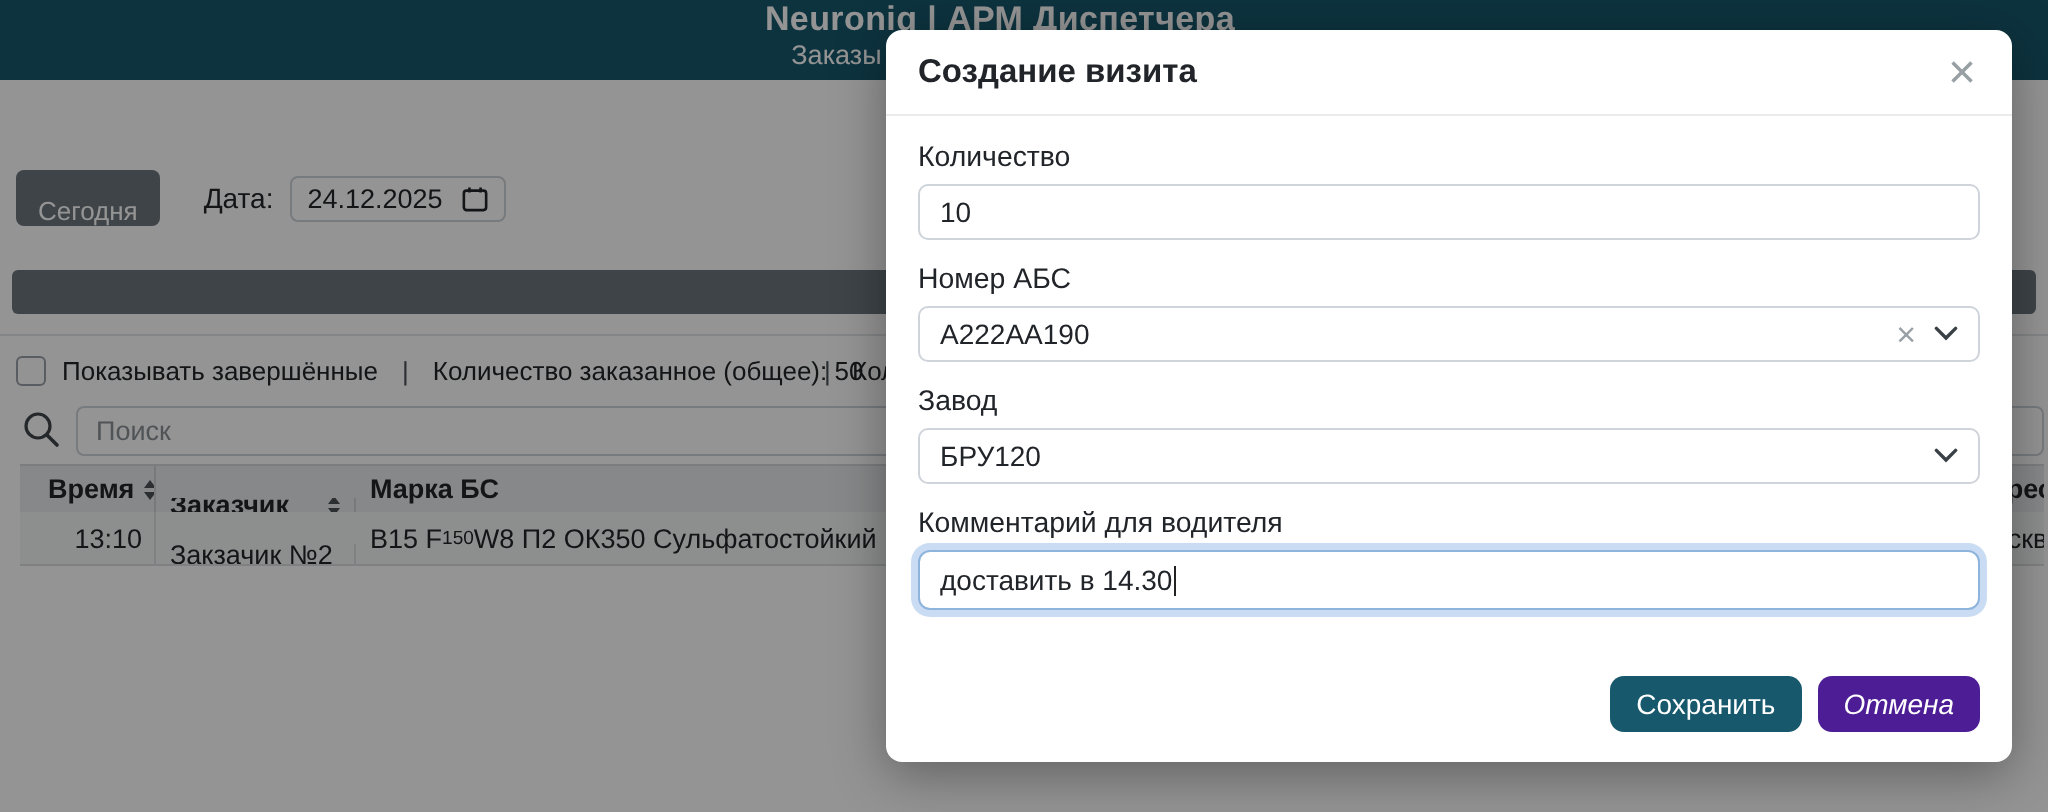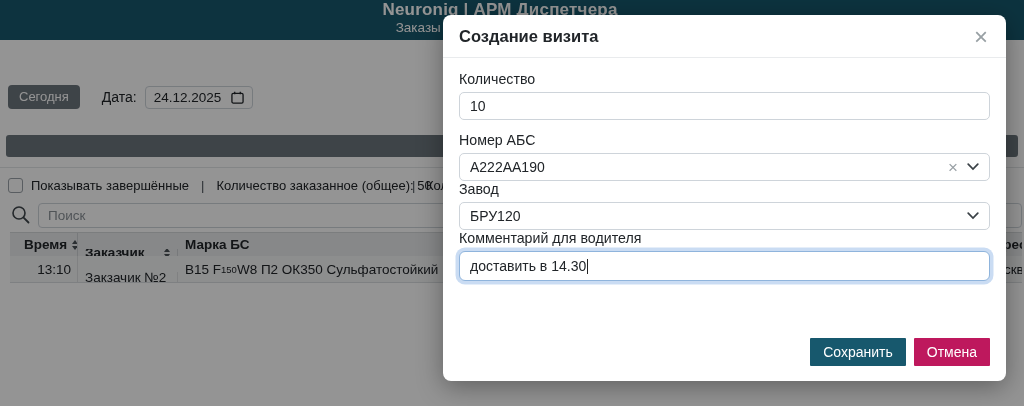--- a/index.html
+++ b/index.html
@@ -10,21 +10,21 @@
   .navbar{position:absolute;left:0;top:0;width:1024px;height:40px;background:#17586d;
           display:flex;align-items:center;padding:0 20px;flex-direction:column;}
   .brand{color:#ffffff;font-weight:bold;font-size:17px;letter-spacing:.2px;margin-right:24px;white-space:nowrap;}
   .nav-links{display:flex;align-items:center;gap:15px;}
   .nav-link{font-size:13.5px;color:rgba(255,255,255,.55);cursor:pointer;white-space:nowrap;}
   .nav-link.active{color:#ffffff;}
 
   
   .controls{position:absolute;left:8px;top:85px;display:flex;align-items:center;}
   .btn-today{background:#6c757d;color:#fff;font-size:13px;border:none;border-radius:4px;
-             padding:5px 11px;height:24px;line-height:14px;cursor:pointer;}
+             padding:14px 11px;height:24px;line-height:14px;cursor:pointer;}
   .date-label{font-size:14px;color:#212529;margin-left:22px;}
   .date-input{margin-left:8px;width:108px;height:23px;border:1px solid #ced4da;border-radius:4px;
               background:#fff;display:flex;align-items:center;padding:0 8px;justify-content:space-between;}
   .date-value{font-size:13.5px;color:#212529;}
 
   
   .panel-bar{position:absolute;left:6px;top:135px;width:1012px;height:22px;background:#6c757d;border-radius:3px;}
   .divider{position:absolute;left:0;top:167px;width:1024px;height:1px;background:#e2e5e7;}
 
   
@@ -65,32 +65,32 @@
   .modal{position:absolute;left:443px;top:15px;width:563px;height:366px;background:#fff;border-radius:8px;
          box-shadow:0 6px 26px rgba(0,0,0,.35);z-index:60;display:flex;flex-direction:column;}
   .modal-header{display:flex;align-items:center;justify-content:space-between;padding:12px 16px 11px;border-bottom:1px solid #e9ebed;}
   .modal-title{font-size:16.5px;font-weight:600;color:#212529;}
   .modal-close{font-size:24px;line-height:18px;color:#98a0a4;background:none;border:none;cursor:pointer;padding:0 2px;font-weight:300;}
   .modal-body{padding:13px 16px 0;}
   .fld-label{font-size:14.2px;color:#212529;margin:0 0 5px;}
   .fld-input{width:100%;height:28px;border:1px solid #ced4da;border-radius:5px;padding:0 10px;
              font-size:14px;color:#212529;background:#fff;outline:none;margin-bottom:12px;display:block;}
   .combo{position:relative;width:100%;height:28px;border:1px solid #ced4da;border-radius:5px;background:#fff;
-         display:flex;align-items:center;padding:0 52px 0 10px;cursor:pointer;}
+         display:flex;align-items:center;padding:0 52px 0 10px;margin-bottom:12px;cursor:pointer;}
   .combo .val{font-size:14px;color:#212529;}
   .combo-icons{position:absolute;right:10px;top:0;height:100%;display:flex;align-items:center;gap:9px;}
   .clear-x{font-size:17px;color:#9aa1a6;line-height:1;cursor:pointer;}
   .comment{width:100%;height:30px;border:1px solid #8fb4dc;border-radius:6px;background:#fff;
            box-shadow:0 0 0 3.5px rgba(137,178,229,.45);display:flex;align-items:center;padding:0 10px;margin-bottom:12px;}
   .comment .val{font-size:14px;color:#212529;}
   .caret{display:inline-block;width:1px;height:15px;background:#222;margin-left:1px;}
   .modal-footer{margin-top:auto;padding:0 16px 15px;display:flex;justify-content:flex-end;gap:8px;}
-  .btn{border:none;border-radius:1px;height:28px;padding:0 13px;font-size:14px;color:#fff;cursor:pointer;}
+  .btn{border:none;border-radius:7px;height:28px;padding:0 13px;font-size:14px;color:#fff;cursor:pointer;}
   .btn-save{background:#17586d;}
-  .btn-cancel{background:#be185d;}
+  .btn-cancel{background:#4c1d95;font-style:italic;}
 </style>
 </head>
 <body>
 
 <div class="stage">
 
   <div class="navbar">
     <div class="brand">Neuroniq | АРМ Диспетчера</div>
     <div class="nav-links">
       <span class="nav-link active">Заказы</span>

